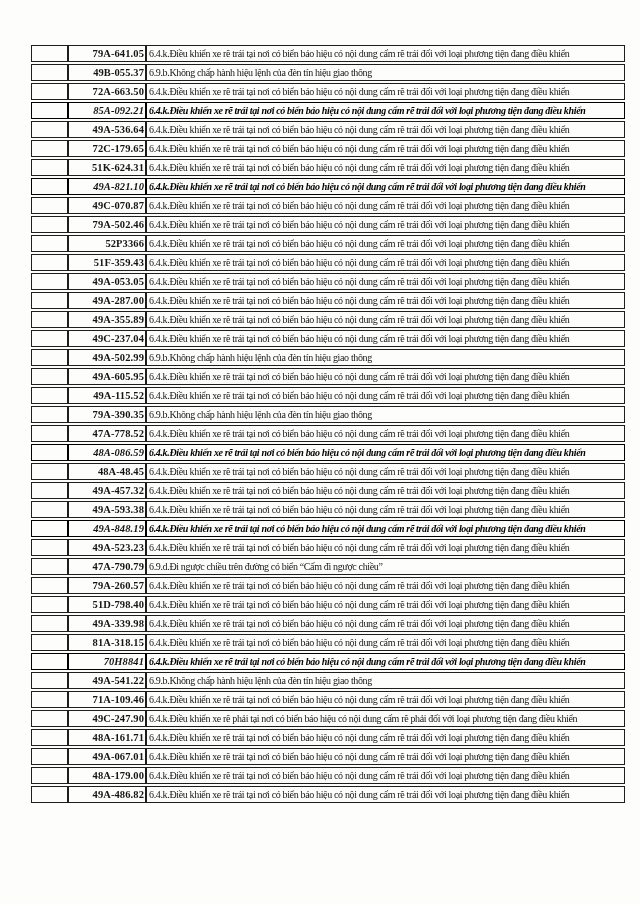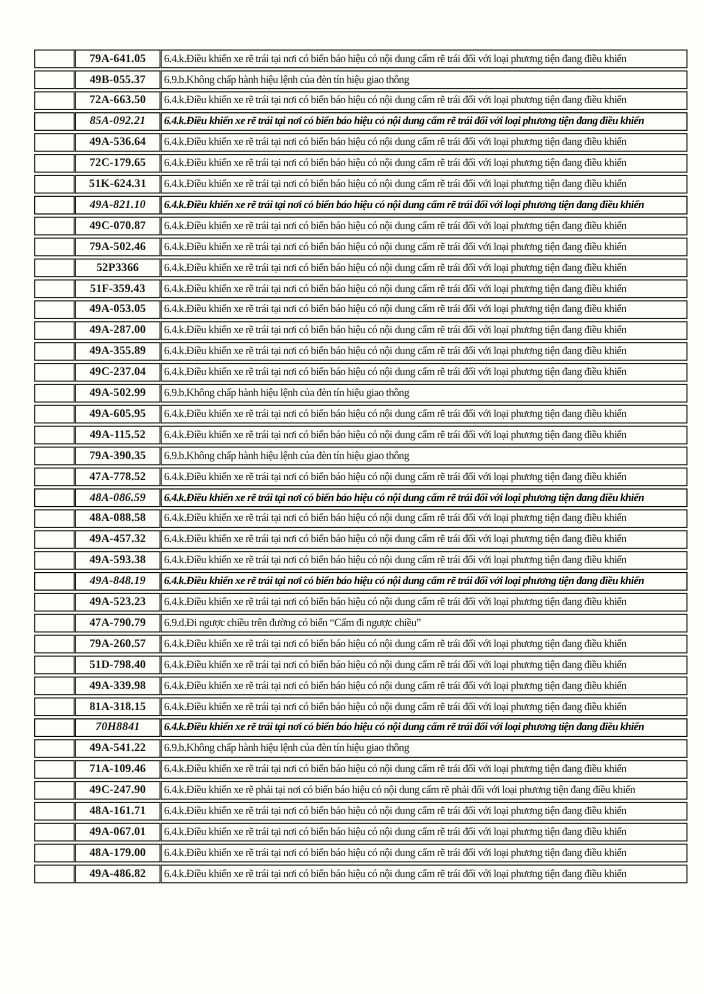--- a/index.html
+++ b/index.html
@@ -39,21 +39,21 @@
   }
   td.c-no {
     font-size: 10px;
     text-align: center;
     padding-top: 2px;
     padding-left: 48px;
   }
   td.c-plate {
     font-size: 10.5px;
     font-weight: bold;
-    text-align: center;
+    text-align: right;
     letter-spacing: 0.1px;
   }
   td.c-violation {
     font-size: 10px;
     letter-spacing: -0.35px;
     padding: 0 2px;
     white-space: nowrap;
     text-align: left;
     margin-top: 24px;
   }
@@ -183,21 +183,21 @@
     <td class="c-plate">47A-778.52</td>
     <td class="c-violation">6.4.k.Điều khiển xe rẽ trái tại nơi có biển báo hiệu có nội dung cấm rẽ trái đối với loại phương tiện đang điều khiển</td>
   </tr>
         <tr class="bold-row">
     <td class="c-no">183</td>
     <td class="c-plate">48A-086.59</td>
     <td class="c-violation">6.4.k.Điều khiển xe rẽ trái tại nơi có biển báo hiệu có nội dung cấm rẽ trái đối với loại phương tiện đang điều khiển</td>
   </tr>
         <tr>
     <td class="c-no">184</td>
-    <td class="c-plate">48A-088.58</td>
+    <td class="c-plate">48A-48.45</td>
     <td class="c-violation">6.4.k.Điều khiển xe rẽ trái tại nơi có biển báo hiệu có nội dung cấm rẽ trái đối với loại phương tiện đang điều khiển</td>
   </tr>
         <tr>
     <td class="c-no">185</td>
     <td class="c-plate">49A-457.32</td>
     <td class="c-violation">6.4.k.Điều khiển xe rẽ trái tại nơi có biển báo hiệu có nội dung cấm rẽ trái đối với loại phương tiện đang điều khiển</td>
   </tr>
         <tr>
     <td class="c-no">186</td>
     <td class="c-plate">49A-593.38</td>

